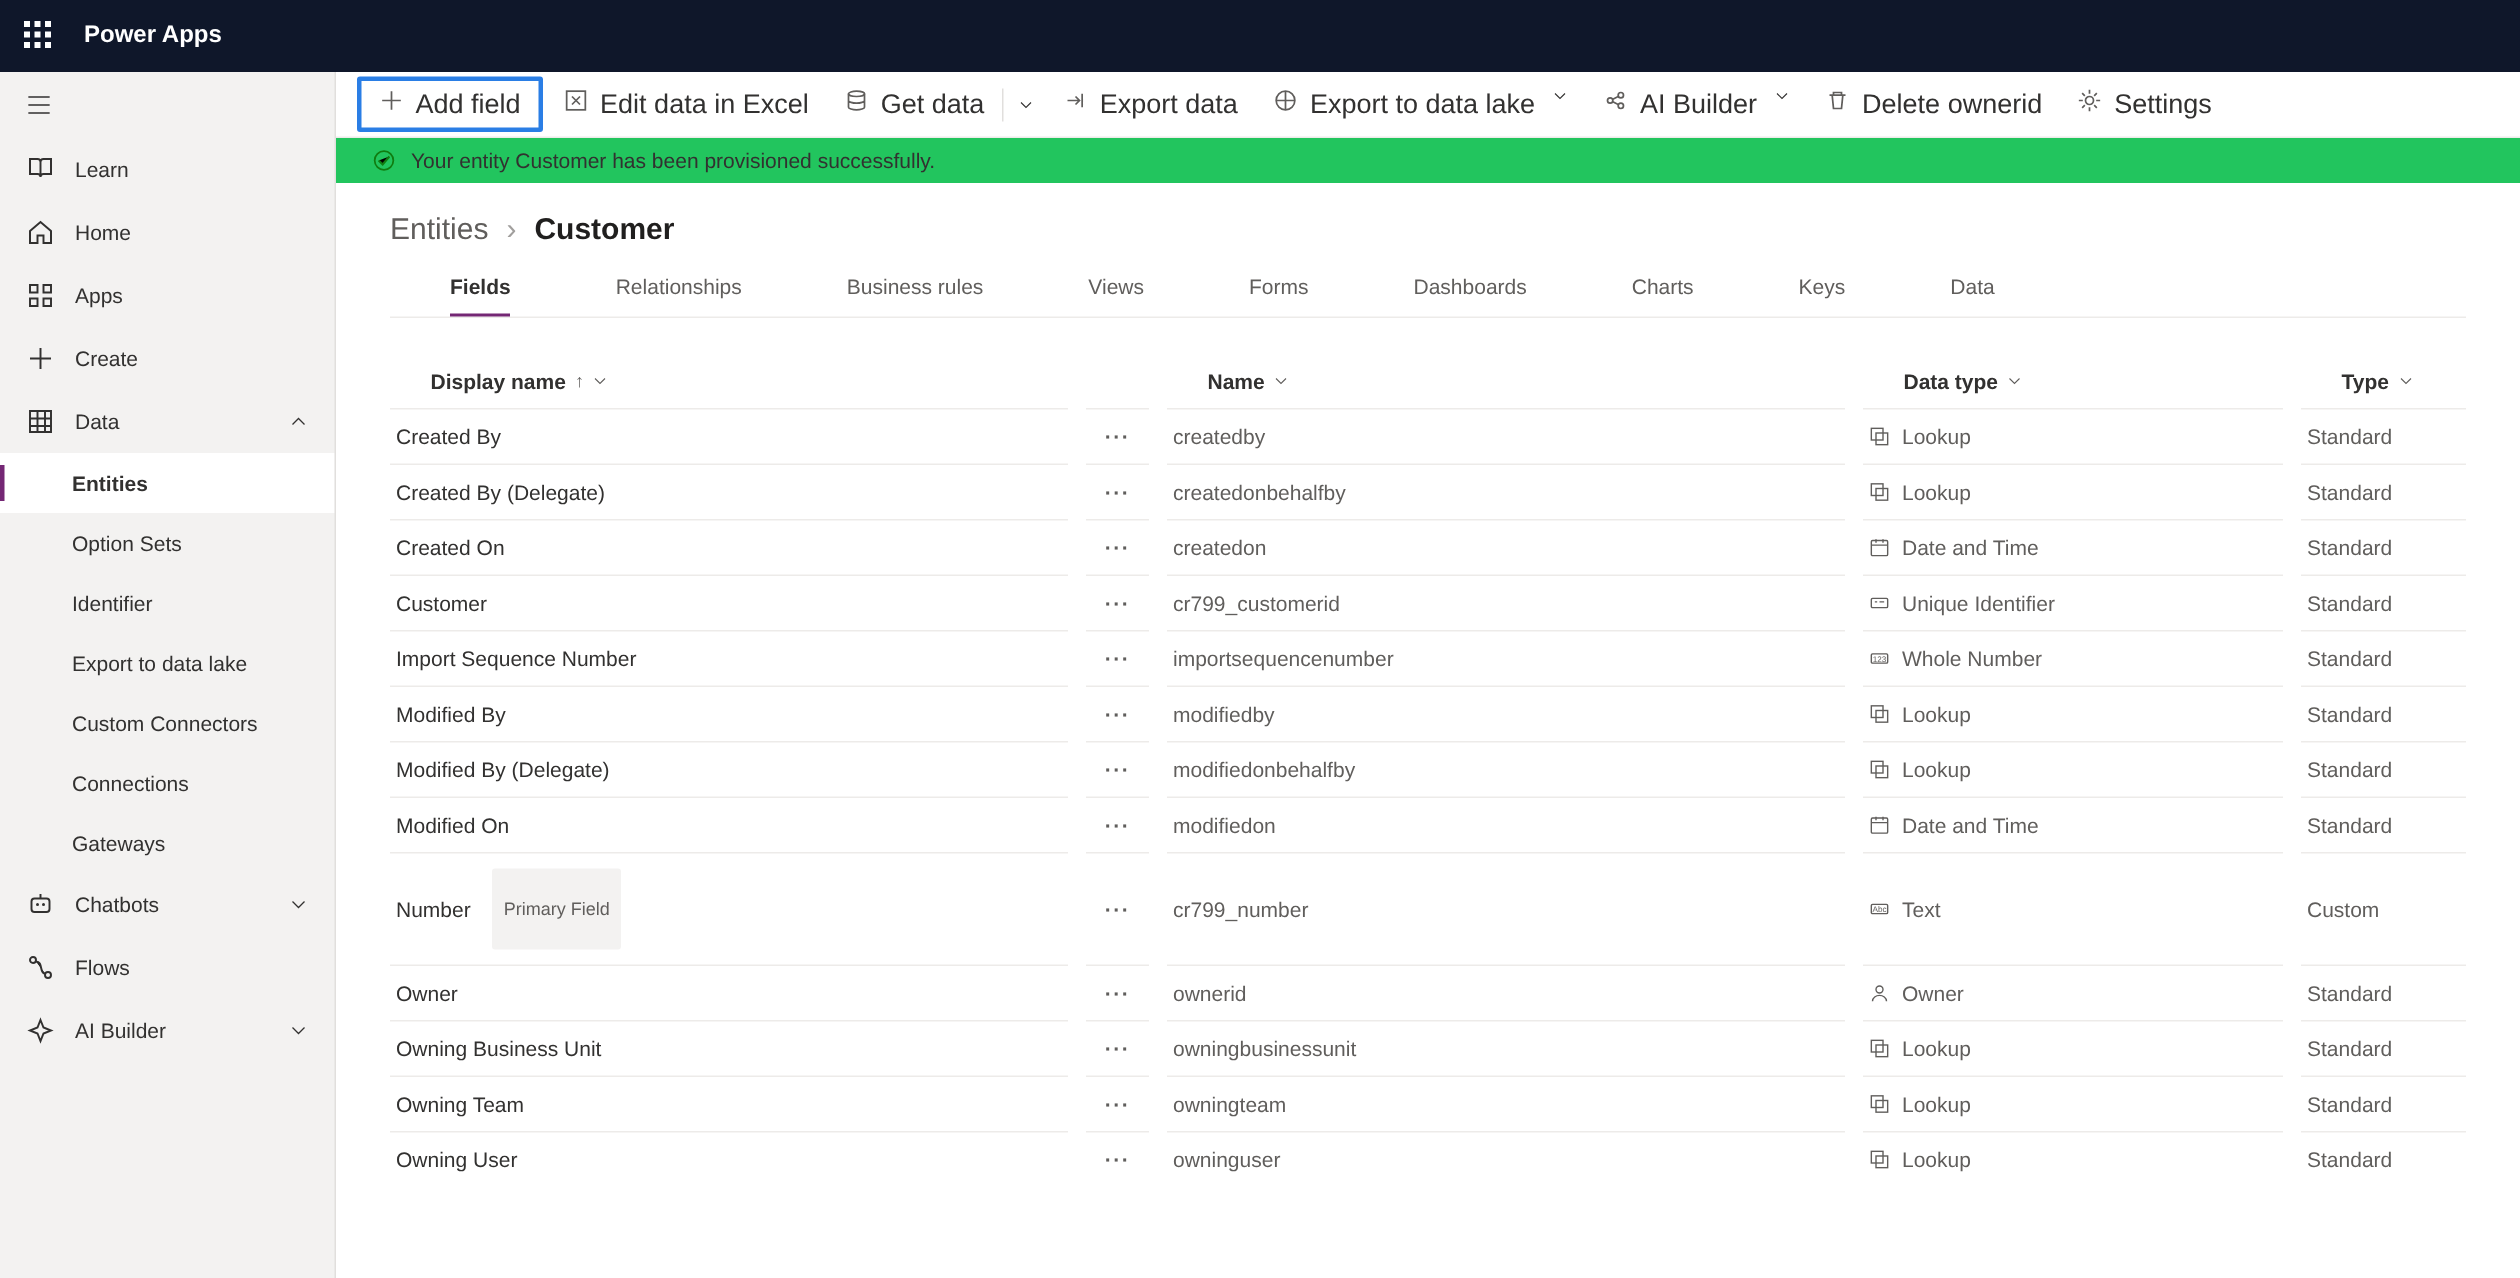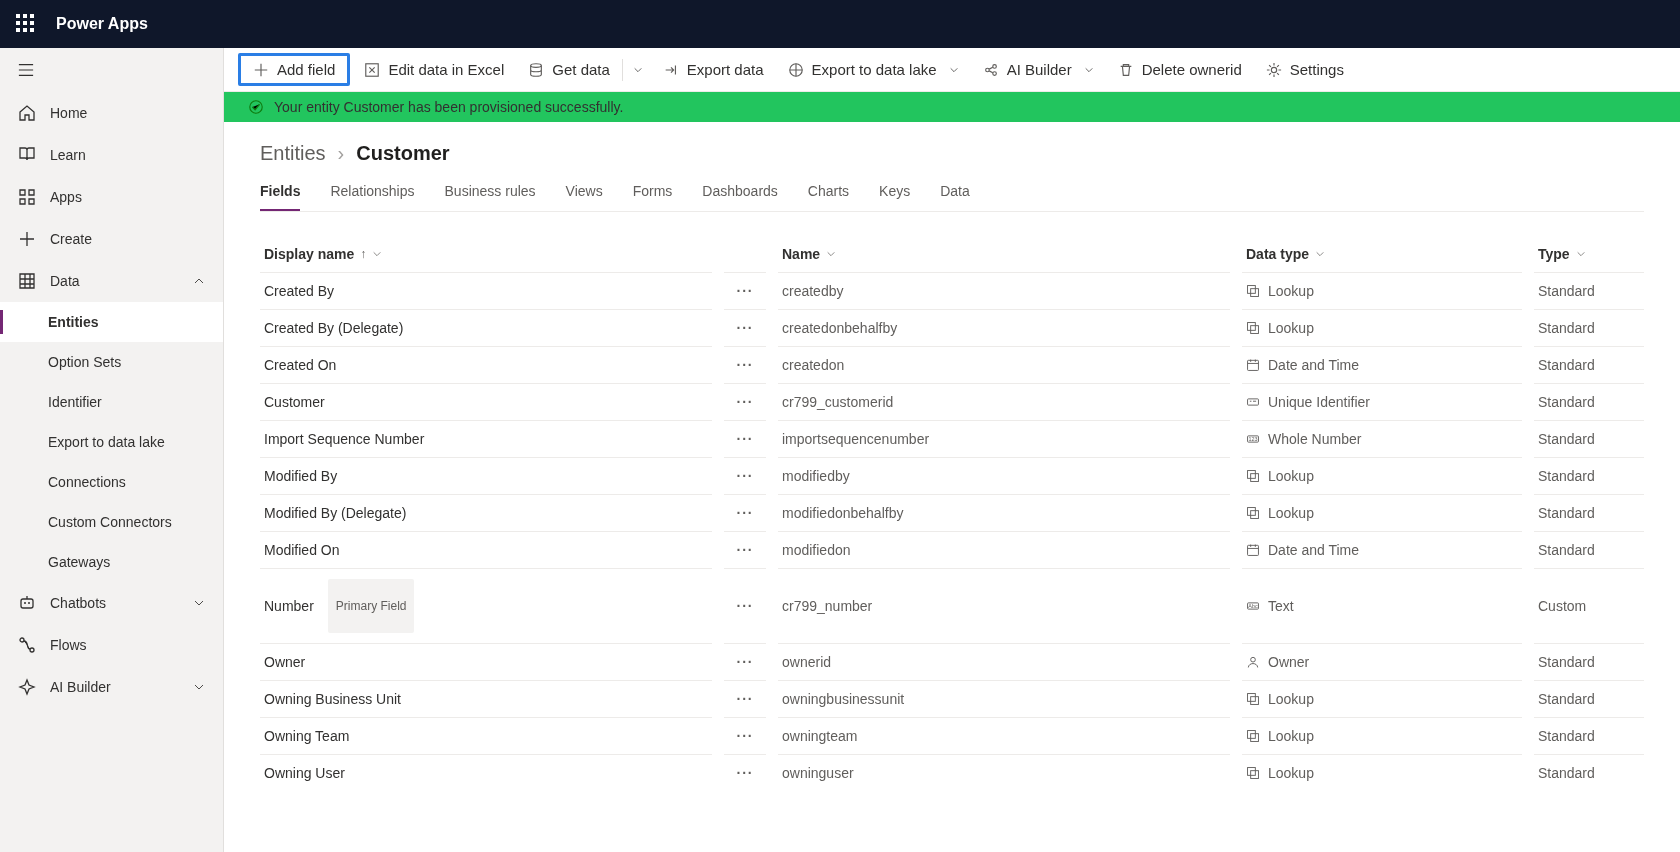--- a/index.html
+++ b/index.html
@@ -20,43 +20,43 @@
     .nav-item.active::before { content: ''; position: absolute; left: 0; top: 8px; bottom: 8px; width: 3px; background: #742774; }
     .nav-item.sub { padding-left: 48px; }
     .nav-item.active.sub { font-weight: 600; }
     .nav-icon { width: 18px; height: 18px; margin-right: 14px; flex-shrink: 0; display: flex; align-items: center; justify-content: center; }
     .nav-label { flex: 1; font-size: 14px; }
     .nav-chev { width: 12px; height: 12px; }
     
     .main { flex: 1; display: flex; flex-direction: column; overflow: hidden; }
     
     .cmdbar { height: 44px; display: flex; align-items: center; padding: 0 14px; border-bottom: 1px solid #edebe9; gap: 4px; }
-    .cmd-btn { display: flex; align-items: center; padding: 6px 10px; cursor: pointer; color: #323130; font-size: 15px; border-radius: 2px; gap: 8px; position: relative; white-space: nowrap; }
+    .cmd-btn { display: flex; align-items: flex-start; padding: 6px 10px; cursor: pointer; color: #323130; font-size: 18px; border-radius: 2px; gap: 8px; position: relative; white-space: nowrap; }
     .cmd-btn.highlighted { border: 3px solid #2a7ee5; padding: 5px 12px; }
     .cmd-icon { width: 16px; height: 16px; display: flex; align-items: center; justify-content: center; color: #605e5c; }
     .cmd-chev { width: 10px; height: 10px; margin-left: 4px; }
     .cmd-split-chev { padding: 6px 6px; cursor: pointer; border-left: 1px solid #e1dfdd; margin-left: -2px; }
     
     .notif-bar { background: #22c55e; padding: 7px 24px; display: flex; align-items: center; gap: 10px; color: #323130; font-size: 14px; position: relative; }
     .notif-icon { width: 16px; height: 16px; color: #107c10; flex-shrink: 0; }
 
     .content { flex: 1; overflow-y: auto; padding: 20px 36px 0; }
     
     .breadcrumb { display: flex; align-items: center; gap: 12px; font-size: 20px; margin-bottom: 18px; }
     .crumb-parent { color: #605e5c; cursor: pointer; }
     .crumb-sep { color: #a19f9d; }
     .crumb-current { font-weight: 600; color: #201f1e; }
     
     .tabrow { display: flex; gap: 30px; border-bottom: 1px solid #edebe9; margin-bottom: 26px; }
-    .tab { padding: 0 0 10px 0; cursor: pointer; font-size: 14px; color: #605e5c; border-bottom: 2px solid transparent; }
+    .tab { padding: 0 0 10px 0; cursor: pointer; font-size: 14px; color: #605e5c; border-bottom: 2px solid transparent; margin-left: 40px; }
     .tab.active { color: #323130; font-weight: 600; border-bottom-color: #742774; }
     
     .grid { display: grid; grid-template-columns: 1fr 42px 1fr 280px 110px; column-gap: 12px; }
     .grid-header { display: contents; }
-    .grid-header .gh { font-weight: 600; padding: 8px 4px 10px; display: flex; align-items: center; gap: 6px; font-size: 14px; }
+    .grid-header .gh { font-weight: 600; padding: 8px 4px 10px; display: flex; align-items: center; gap: 6px; font-size: 14px; margin-left: 23px; }
     .gh .hchev { width: 10px; height: 10px; color: #605e5c; }
     .sort-arrow { font-size: 12px; color: #605e5c; }
     
     .grid-row { display: contents; }
     .grid-row .gc { padding: 10px 4px; border-top: 1px solid #edebe9; font-size: 14px; color: #605e5c; display: flex; align-items: center; gap: 8px; min-height: 37px; }
     .gc.action { color: #605e5c; justify-content: center; cursor: pointer; font-weight: bold; letter-spacing: 1px; }
     .gc .dt-icon { width: 14px; height: 14px; flex-shrink: 0; }
     .gc .display-name { color: #323130; }
     .badge { background: #f3f2f1; color: #605e5c; font-size: 12px; padding: 20px 8px; border-radius: 2px; margin-left: 6px; }
     
@@ -182,32 +182,32 @@
 <div class="app-body">
   <div class="sidebar">
     <div class="hamburger">
         <svg viewBox="0 0 18 18">
           <use href="#i-hamb"></use>
         </svg>
       </div>
     <div class="nav-item">
       <span class="nav-icon">
           <svg viewBox="0 0 18 18">
+            <use href="#i-book"></use>
+          </svg>
+        </span>
+      <span class="nav-label">Learn</span>
+    </div>
+    <div class="nav-item">
+      <span class="nav-icon">
+          <svg viewBox="0 0 18 18">
             <use href="#i-home"></use>
           </svg>
         </span>
       <span class="nav-label">Home</span>
-    </div>
-    <div class="nav-item">
-      <span class="nav-icon">
-          <svg viewBox="0 0 18 18">
-            <use href="#i-book"></use>
-          </svg>
-        </span>
-      <span class="nav-label">Learn</span>
     </div>
     <div class="nav-item">
       <span class="nav-icon">
           <svg viewBox="0 0 18 18">
             <use href="#i-apps"></use>
           </svg>
         </span>
       <span class="nav-label">Apps</span>
     </div>
     <div class="nav-item">
@@ -237,24 +237,24 @@
     <div class="nav-item sub">
       <span class="nav-label">Option Sets</span>
     </div>
     <div class="nav-item sub">
       <span class="nav-label">Identifier</span>
     </div>
     <div class="nav-item sub">
       <span class="nav-label">Export to data lake</span>
     </div>
     <div class="nav-item sub">
+      <span class="nav-label">Custom Connectors</span>
+    </div>
+    <div class="nav-item sub">
       <span class="nav-label">Connections</span>
-    </div>
-    <div class="nav-item sub">
-      <span class="nav-label">Custom Connectors</span>
     </div>
     <div class="nav-item sub">
       <span class="nav-label">Gateways</span>
     </div>
     <div class="nav-item">
       <span class="nav-icon">
           <svg viewBox="0 0 18 18">
             <use href="#i-bot"></use>
           </svg>
         </span>

